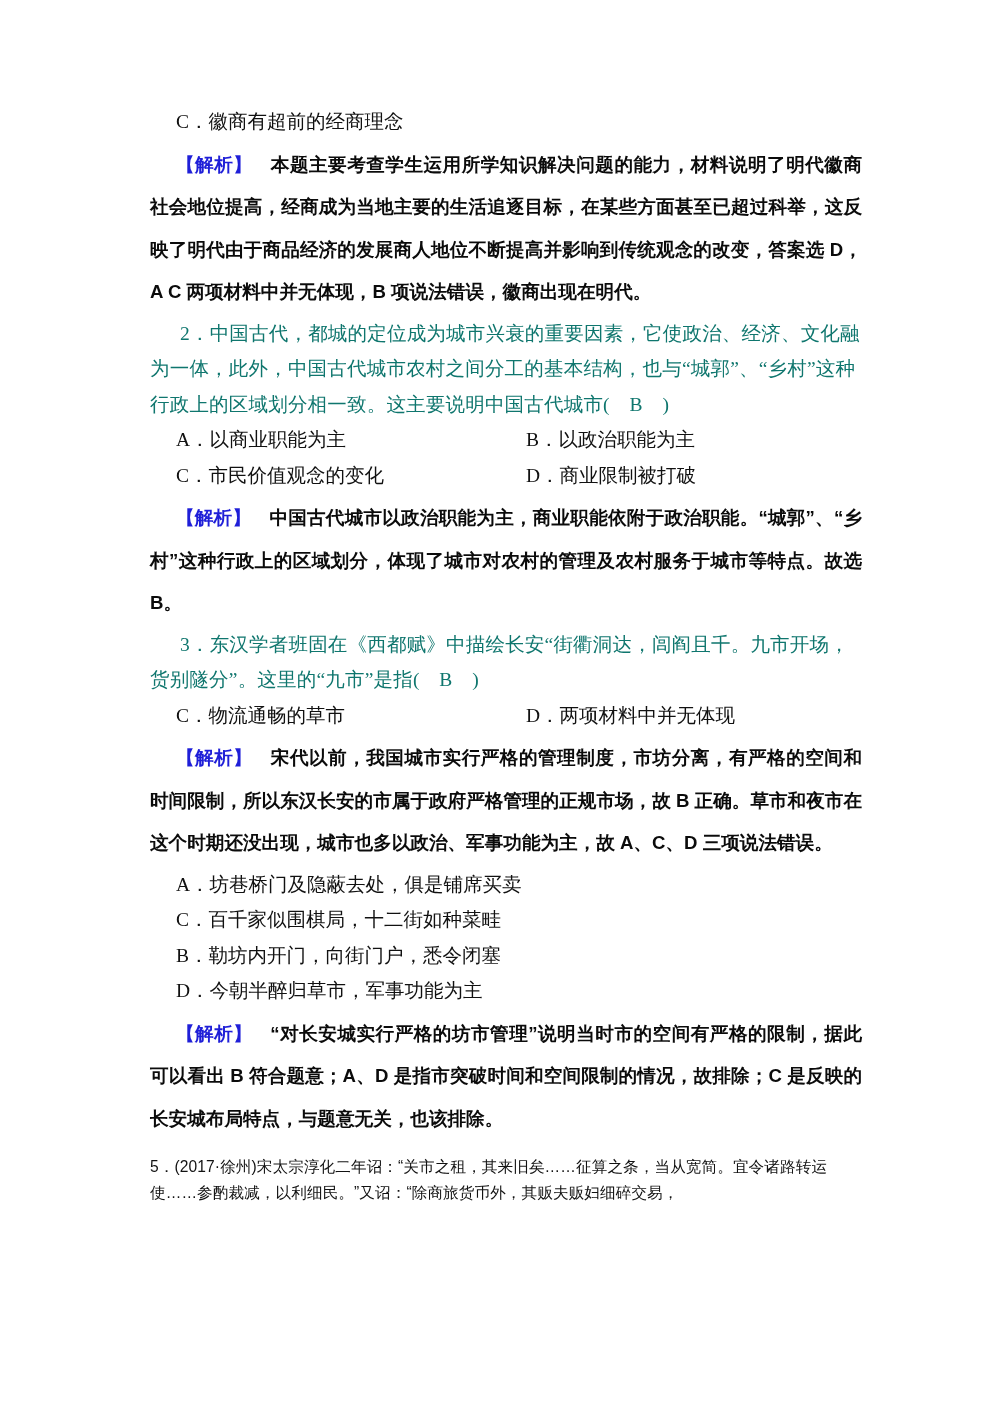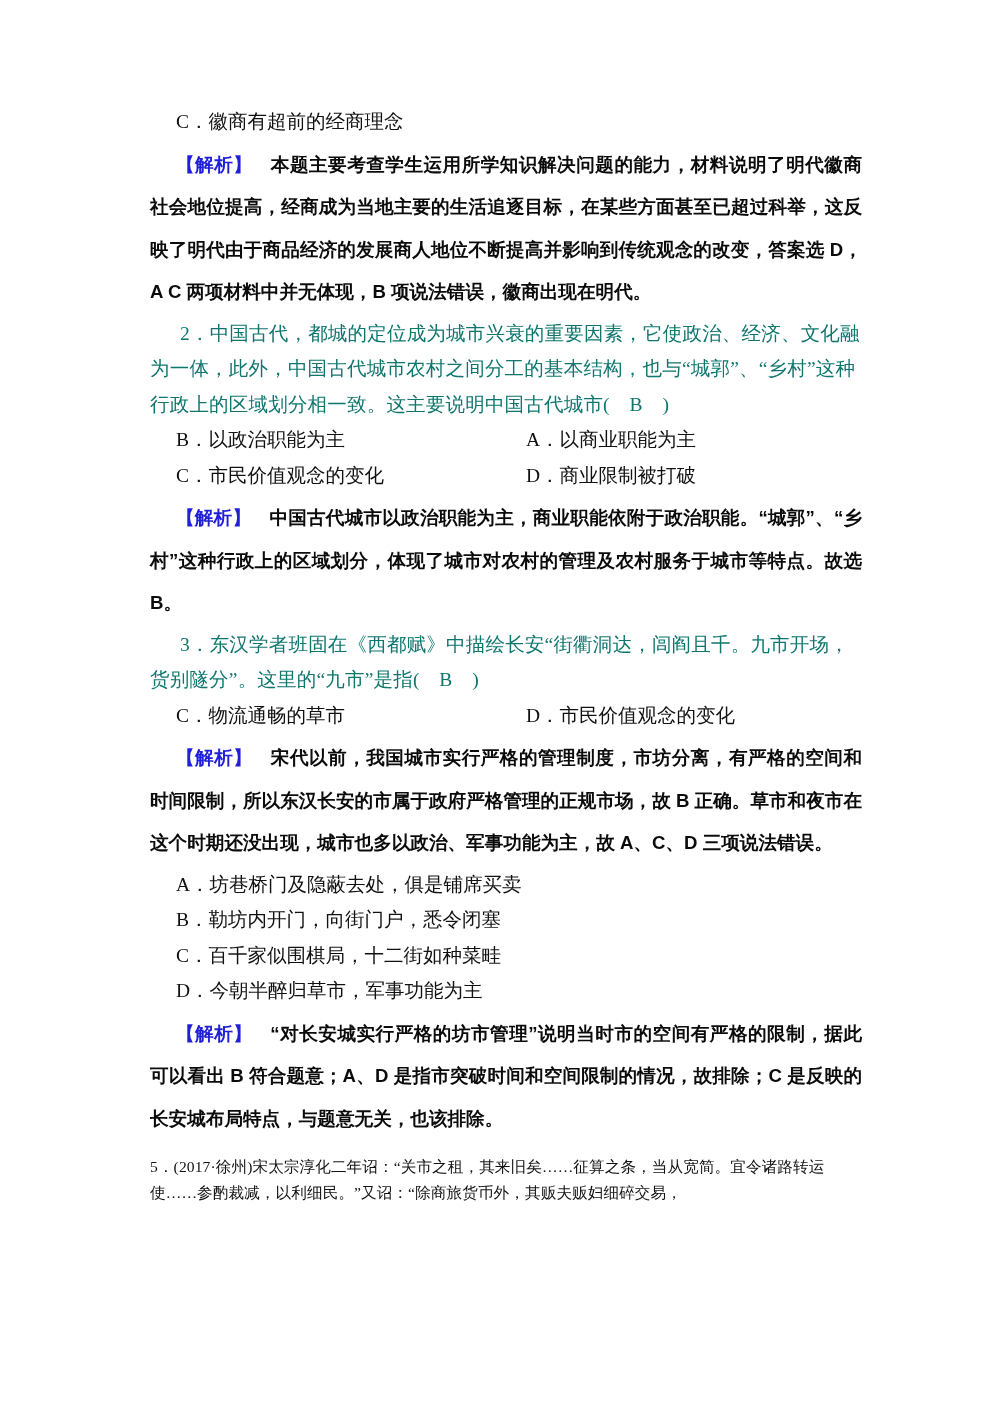--- a/index.html
+++ b/index.html
@@ -83,21 +83,21 @@
     letter-spacing: 0px;
   }
   .exp .gap {
     display: inline-block;
     width: 18px;
   }
   .q-block { margin-top: 2px; }
 
   
   .small-para {
-    font-family: Liberation Serif, serif;
+    font-family: Liberation Sans, sans-serif;
     font-size: 15.6px;
     line-height: 25.5px;
     color: #121212;
     letter-spacing: 0.1px;
     white-space: pre-wrap;
     margin-top: 14px;
   }
 </style>
 </head>
 <body>
@@ -107,48 +107,48 @@
 
     <div class="opt-row">
       <span class="opt-col">C．徽商有超前的经商理念</span>
     </div>
 
     <div class="exp"><span class="tag" style="color: rgb(31, 31, 216);">【解析】</span><span class="gap"></span><span>本题主要考查学生运用所学知识解决问题的能力，材料说明了明代徽商社会地位提高，经商成为当地主要的生活追逐目标，在某些方面甚至已超过科举，这反映了明代由于商品经济的发展商人地位不断提高并影响到传统观念的改变，答案选 D，A C 两项材料中并无体现，B 项说法错误，徽商出现在明代。</span></div>
 
     <div class="q-block">
       <div class="qline indent">2．中国古代，都城的定位成为城市兴衰的重要因素，它使政治、经济、文化融为一体，此外，中国古代城市农村之间分工的基本结构，也与“城郭”、“乡村”这种行政上的区域划分相一致。这主要说明中国古代城市(　B　)</div>
       <div class="opt-row">
+        <span class="opt-col">A．以商业职能为主</span>
         <span class="opt-col">B．以政治职能为主</span>
-        <span class="opt-col">A．以商业职能为主</span>
       </div>
       <div class="opt-row">
         <span class="opt-col">C．市民价值观念的变化</span>
         <span class="opt-col">D．商业限制被打破</span>
       </div>
       <div class="exp"><span class="tag" style="color: rgb(31, 31, 216);">【解析】</span><span class="gap"></span><span>中国古代城市以政治职能为主，商业职能依附于政治职能。“城郭”、“乡村”这种行政上的区域划分，体现了城市对农村的管理及农村服务于城市等特点。故选 B。</span></div>
     </div>
 
     <div class="q-block">
       <div class="qline indent">3．东汉学者班固在《西都赋》中描绘长安“街衢洞达，闾阎且千。九市开场，货别隧分”。这里的“九市”是指(　B　)</div>
       <div class="opt-row">
         <span class="opt-col">C．物流通畅的草市</span>
-        <span class="opt-col">D．市民价值观念的变化</span>
+        <span class="opt-col">D．两项材料中并无体现</span>
       </div>
       <div class="exp"><span class="tag" style="color: rgb(31, 31, 216);">【解析】</span><span class="gap"></span><span>宋代以前，我国城市实行严格的管理制度，市坊分离，有严格的空间和时间限制，所以东汉长安的市属于政府严格管理的正规市场，故 B 正确。草市和夜市在这个时期还没出现，城市也多以政治、军事功能为主，故 A、C、D 三项说法错误。</span></div>
     </div>
 
     <div class="q-block">
       <div class="opt-row">
         <span class="opt-col wide">A．坊巷桥门及隐蔽去处，俱是铺席买卖</span>
       </div>
       <div class="opt-row">
-        <span class="opt-col wide">B．勒坊内开门，向街门户，悉令闭塞</span>
+        <span class="opt-col wide">C．百千家似围棋局，十二街如种菜畦</span>
       </div>
       <div class="opt-row">
-        <span class="opt-col wide">C．百千家似围棋局，十二街如种菜畦</span>
+        <span class="opt-col wide">B．勒坊内开门，向街门户，悉令闭塞</span>
       </div>
       <div class="opt-row">
         <span class="opt-col wide">D．今朝半醉归草市，军事功能为主</span>
       </div>
       <div class="exp"><span class="tag" style="color: rgb(31, 31, 216);">【解析】</span><span class="gap"></span><span>“对长安城实行严格的坊市管理”说明当时市的空间有严格的限制，据此可以看出 B 符合题意；A、D 是指市突破时间和空间限制的情况，故排除；C 是反映的长安城布局特点，与题意无关，也该排除。</span></div>
     </div>
 
     <div class="small-para">5．(2017·徐州)宋太宗淳化二年诏：“关市之租，其来旧矣……征算之条，当从宽简。宜令诸路转运使……参酌裁减，以利细民。”又诏：“除商旅货币外，其贩夫贩妇细碎交易，</div>
 
   </div>

